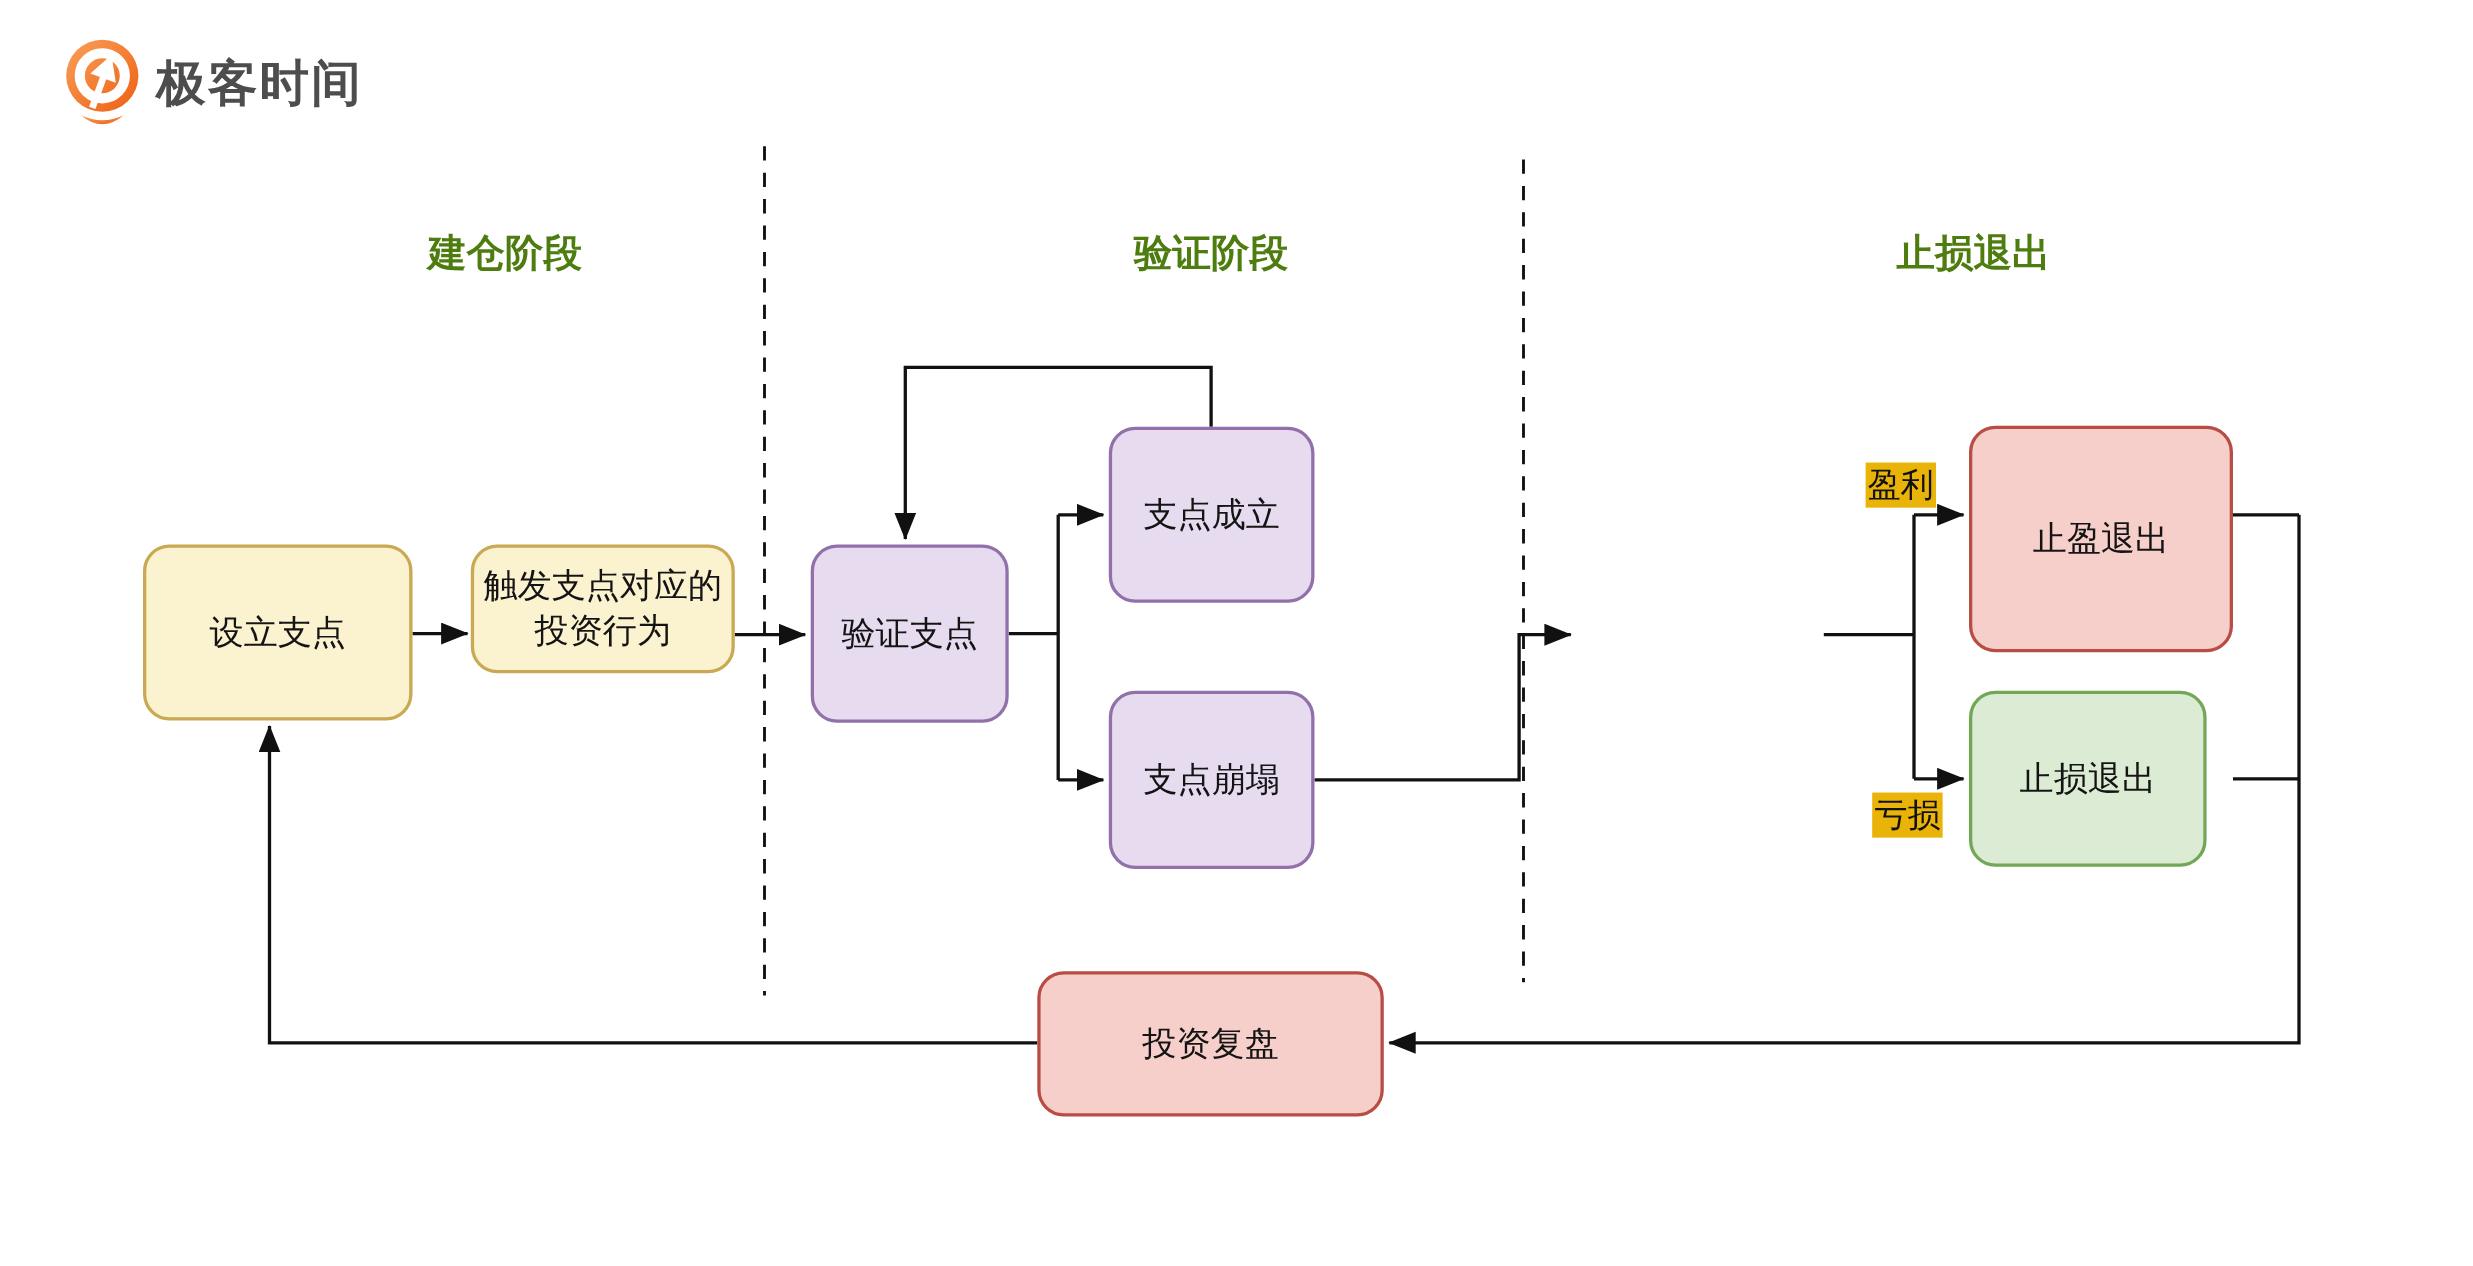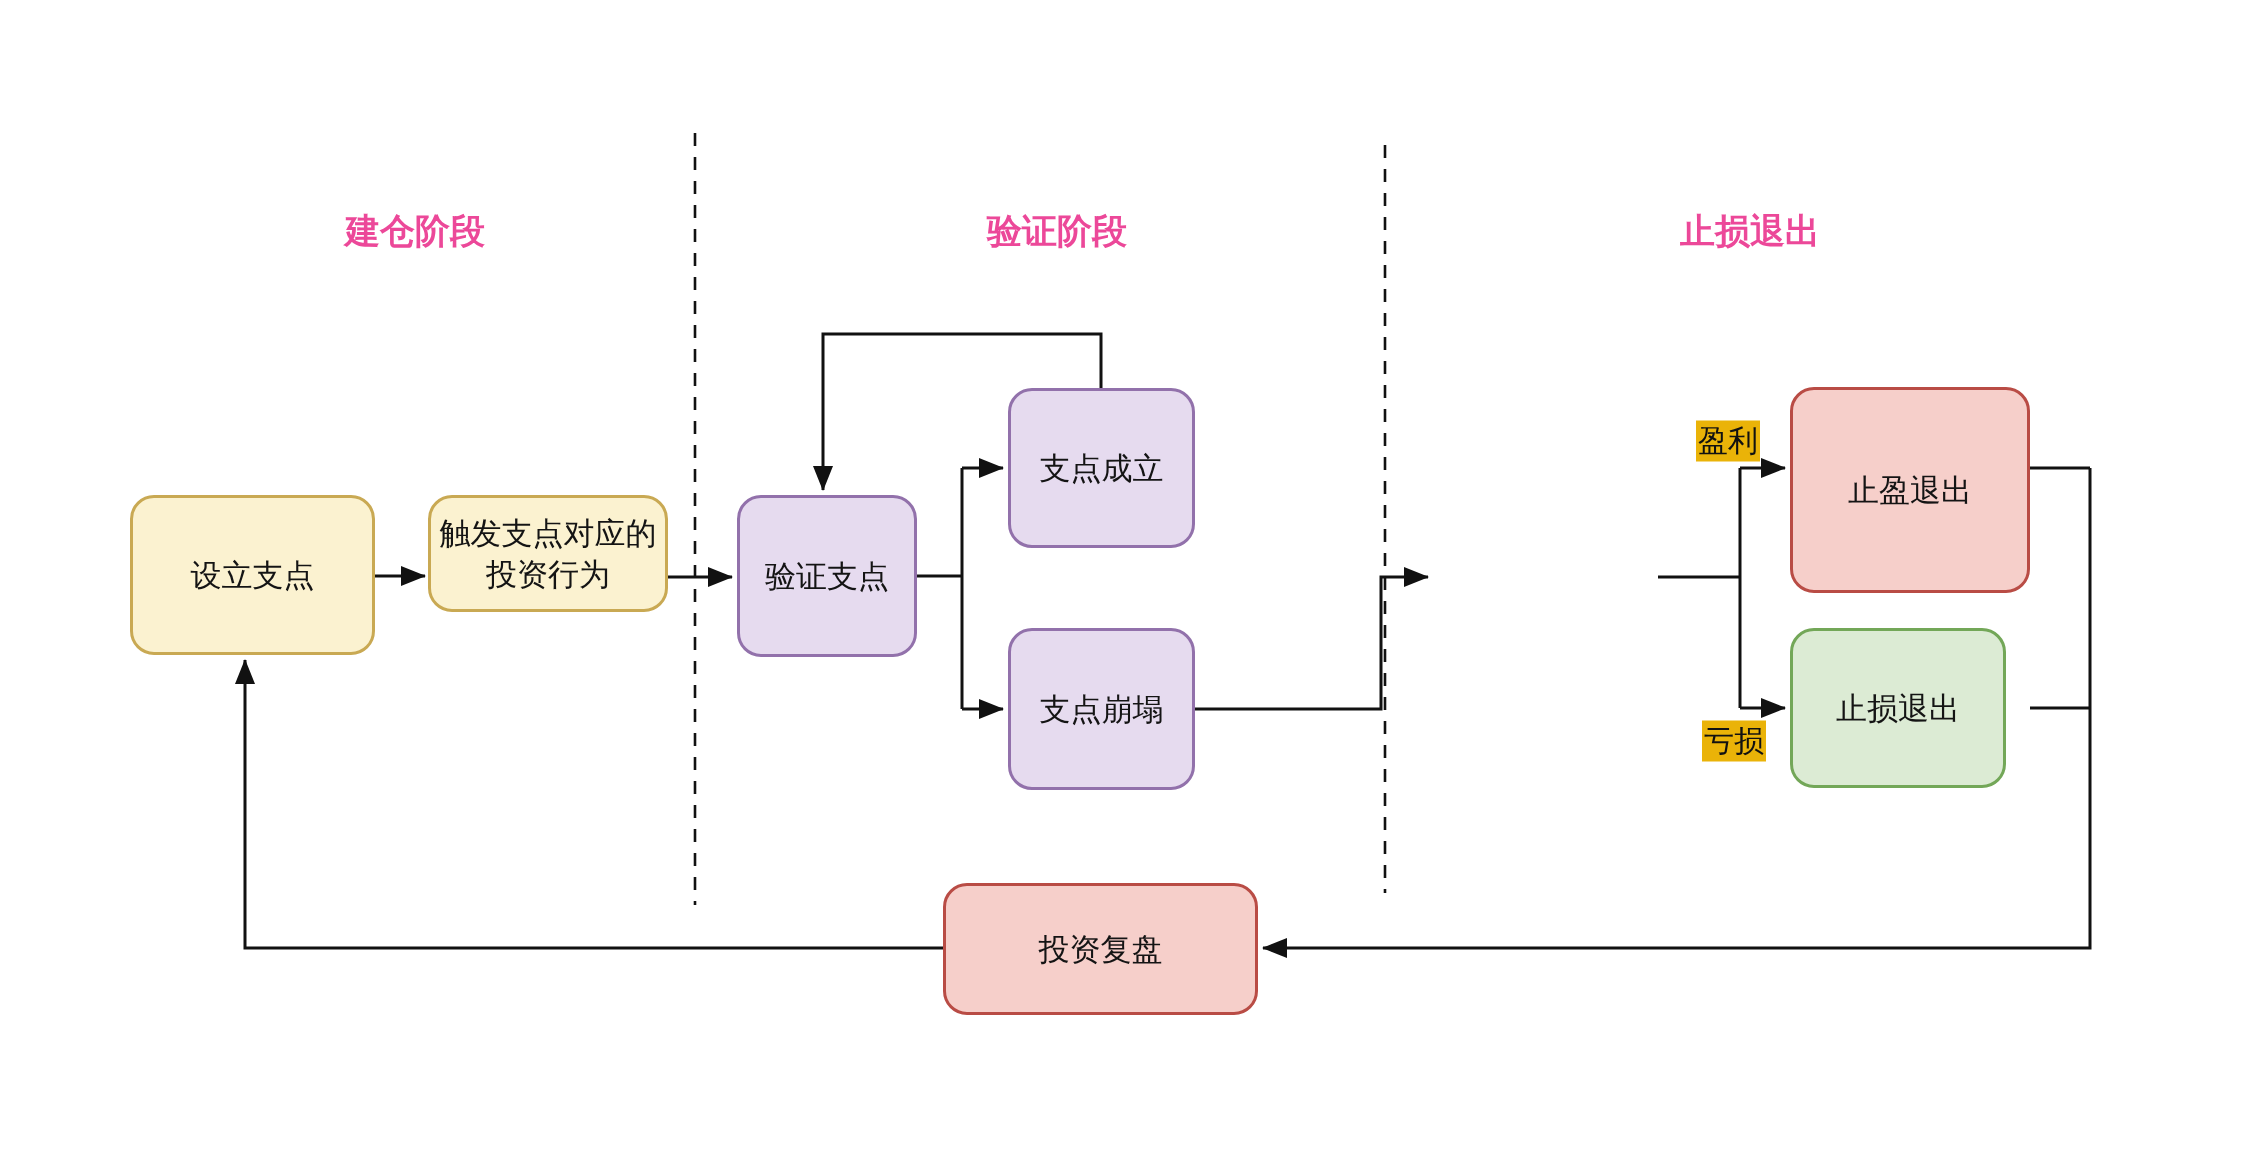--- a/index.html
+++ b/index.html
@@ -17,21 +17,21 @@
   .dash{ fill:none; stroke:var(--line-color); stroke-width:2.6; stroke-dasharray:13 11; }
   .arrowhead{ fill:var(--line-color); }
 
   
   .logo{ position:absolute; left:56px; top:32px; display:flex; align-items:center; gap:12px; }
   .logo-text{ font-size:45px; font-weight:700; color:#4d4d4d; letter-spacing:2px; line-height:1; padding-top:4px; }
 
   
   .phase-title{
     position:absolute; top:210px; transform:translateX(-50%);
-    font-size:35px; font-weight:700; color:#ec4899; white-space:nowrap; line-height:1.2;
+    font-size:35px; font-weight:700; color:#4d7c0f; white-space:nowrap; line-height:1.2;margin-left:44px;
   }
   .pt-build{ left:415px; } .pt-verify{ left:1057px; } .pt-exit{ left:1750px; }
 
   
   .node{
     position:absolute; box-sizing:border-box;
     border:3px solid #999; border-radius:24px;
     display:flex; align-items:center; justify-content:center;
     text-align:center; font-size:31px; color:#141414; line-height:1.3;
     padding:6px;
@@ -88,20 +88,38 @@
     <path class="wire" d="M1740,468 H1785" marker-end="url(#ar)"></path>
     <path class="wire" d="M1740,708 H1785" marker-end="url(#ar)"></path>
 
     <path class="wire" d="M2030,468 H2090"></path>
     <path class="wire" d="M2030,708 H2090"></path>
     <path class="wire" d="M2090,468 V948 H1263" marker-end="url(#ar)"></path>
 
     <path class="wire" d="M943,948 H245 V660" marker-end="url(#ar)"></path>
   </svg>
 
+  <div class="logo">
+    <svg width="74" height="82" viewBox="0 0 72 80">
+      <defs>
+        <linearGradient id="og" x1="0" y1="0" x2="1" y2="1">
+          <stop offset="0" stop-color="#F9A05A"></stop>
+          <stop offset="1" stop-color="#EE5F12"></stop>
+        </linearGradient>
+      </defs>
+      <circle cx="36" cy="36" r="32" fill="url(#og)"></circle>
+      <circle cx="36" cy="36" r="20" fill="none" stroke="#ffffff" stroke-width="9"></circle>
+      <g transform="rotate(20 36 40)">
+        <rect x="33" y="34" width="6" height="32" fill="#ffffff"></rect>
+        <path d="M36,16 L24,38 L48,38 Z" fill="#ffffff"></path>
+      </g>
+      <path d="M17,71 Q36,87 55,71 Q36,80 17,71 Z" fill="url(#og)"></path>
+    </svg>
+    <div class="logo-text" style="color: rgb(77, 77, 77);">极客时间</div>
+  </div>
 
   <div class="phase-title pt-build">建仓阶段</div>
   <div class="phase-title pt-verify">验证阶段</div>
   <div class="phase-title pt-exit">止损退出</div>
 
   <div class="node n-set-pivot" style="background-color: rgb(251, 242, 208); border-color: rgb(201, 169, 83);">
     <span>设立支点</span>
   </div>
 
   <div class="node n-trigger" style="background-color: rgb(251, 242, 208); border-color: rgb(201, 169, 83);">

